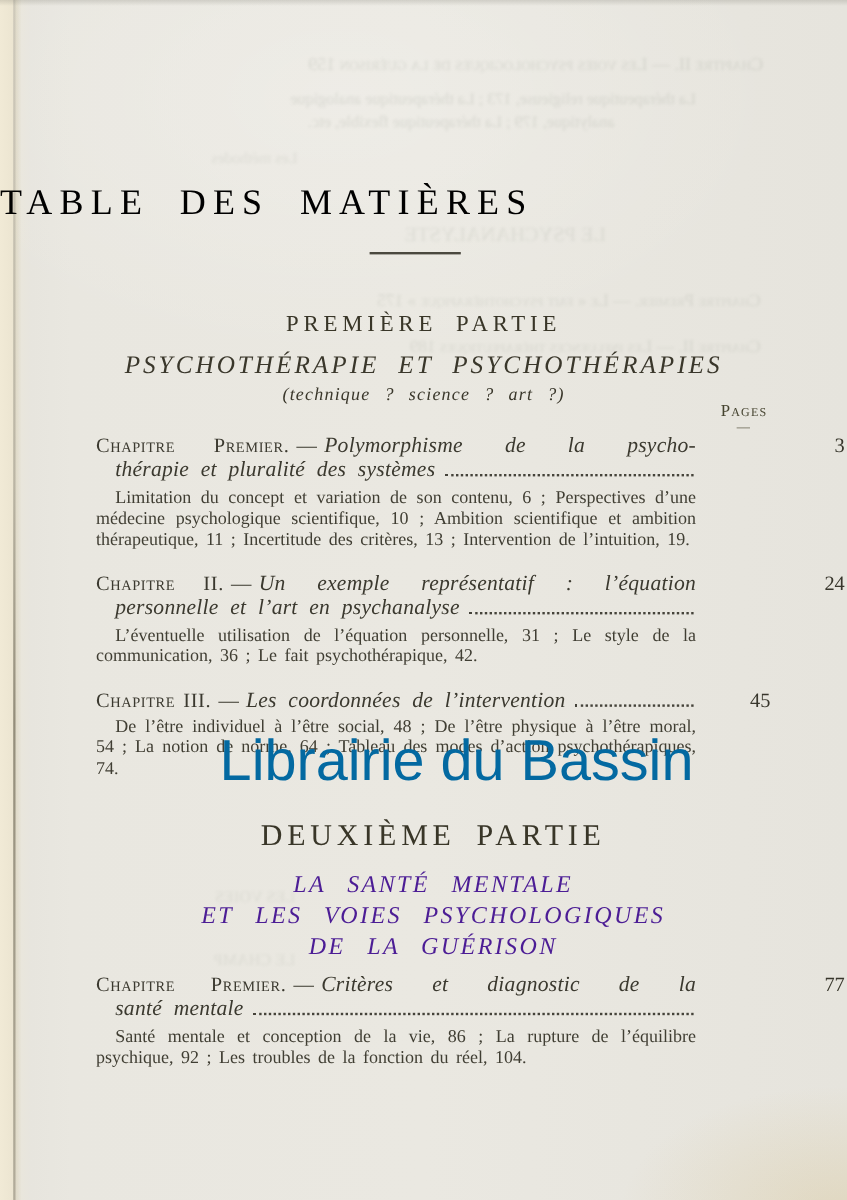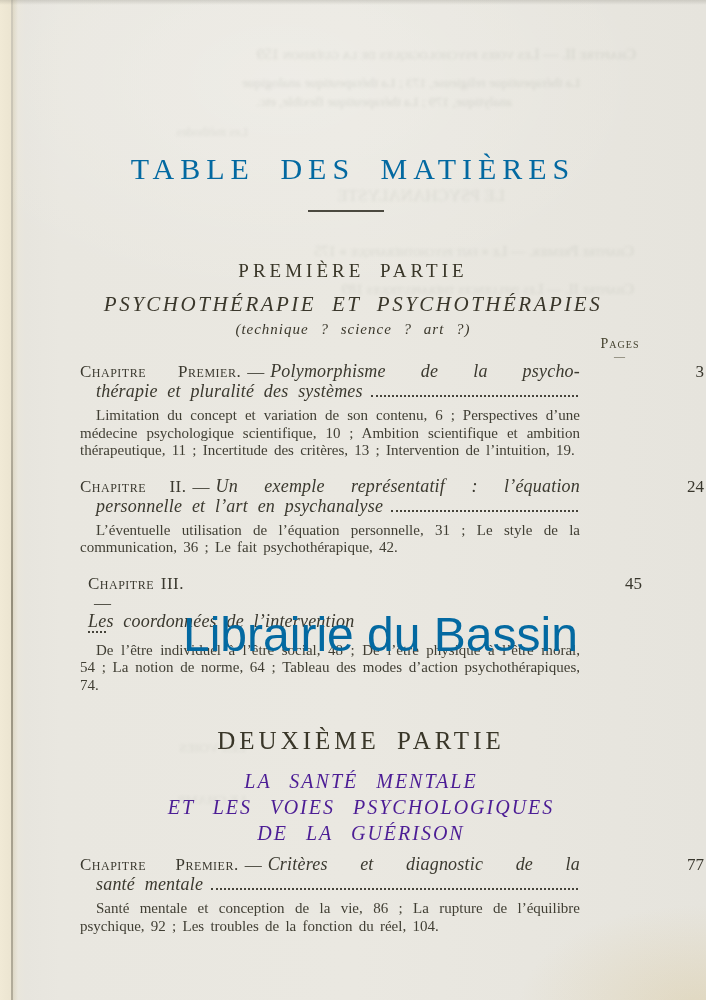--- a/index.html
+++ b/index.html
@@ -30,41 +30,41 @@
   .ghost.sc{font-variant:small-caps;}
   .g1{top:46px;left:84px;width:552px;font-size:15px;}
   .g2{top:75px;left:148px;width:432px;font-size:13.5px;}
   .g3{top:94px;left:92px;width:420px;font-size:13.5px;}
   .g4{top:124px;left:88px;width:160px;font-size:13px;opacity:.14;}
   .g5{top:186px;left:205px;width:300px;font-size:17px;opacity:.14;}
   .g6{top:243px;left:86px;width:548px;font-size:14.5px;opacity:.17;}
   .g7{top:281px;left:86px;width:548px;font-size:14.5px;opacity:.17;}
   .g8{top:740px;left:96px;width:150px;font-size:13.5px;opacity:.13;}
   .g9{top:792px;left:96px;width:150px;font-size:13.5px;opacity:.13;}
-  .page-title{position:absolute;top:151px;left:0;width:100%;text-align:center;
-    font-size:30px;line-height:36px;letter-spacing:6px;word-spacing:12px;color:#0369a1;}
+  .page-title{position:absolute;top:151px;left:0;width:100%;
+    font-size:30px;line-height:36px;letter-spacing:6px;word-spacing:12px;color:#000000;}
   .title-rule{position:absolute;top:210px;left:308px;width:76px;height:2px;background:#4b493f;}
 
   .part-heading{position:absolute;left:0;width:100%;text-align:center;
     font-size:19px;letter-spacing:4px;word-spacing:7px;color:#393628;}
   .p1-heading{top:260px;}
   .part-sub{position:absolute;left:0;width:100%;text-align:center;font-style:italic;color:#3a372b;}
   .p1-sub1{top:292px;font-size:21px;letter-spacing:2.5px;word-spacing:8px;}
   .p1-sub2{top:321px;font-size:15px;letter-spacing:1px;word-spacing:7px;}
 
   .pages-head{position:absolute;top:336px;right:62px;width:48px;color:#45432f;}
   .pages-head .lbl{font-variant:small-caps;font-size:14px;letter-spacing:1px;text-align:center;}
   .pages-head .dsh{text-align:center;font-size:11px;line-height:8px;letter-spacing:1px;color:#55523e;}
 
   .toc{position:absolute;left:80px;top:362px;width:562px;color:#3b392f;}
   .entry{position:relative;padding-right:62px;}
   .entry + .entry{margin-top:17px;}
   .hline{position:relative;line-height:19px;font-size:17px;
     text-align:justify;text-align-last:justify;word-spacing:2px;}
-  .hline.flexline{display:flex;align-items:baseline;text-align:left;text-align-last:auto;flex-direction:column;}
+  .hline.flexline{display:flex;align-items:baseline;text-align:left;text-align-last:auto;}
   .chap{font-variant:small-caps;letter-spacing:.5px;white-space:nowrap;}
   .dash{padding:0 6px;white-space:nowrap;}
   .ctitle{font-style:italic;font-size:18px;word-spacing:5px;letter-spacing:.2px;}
   .cont{display:flex;align-items:baseline;text-align:left;text-align-last:auto;padding-left:16px;}
   .cont .ctitle{white-space:nowrap;}
   .leader{flex:1 1 auto;border-bottom:2px dotted #45433a;margin:0 2px 4px 8px;min-width:18px;}
   .pagenum{position:absolute;right:-62px;top:0;width:46px;text-align:right;
     font-size:17px;color:#38362c;text-align-last:right;}
   .summary{margin:5px 0 0 0;font-size:15px;line-height:17.5px;text-align:justify;
     text-indent:16px;word-spacing:2.5px;color:#403e33;}

